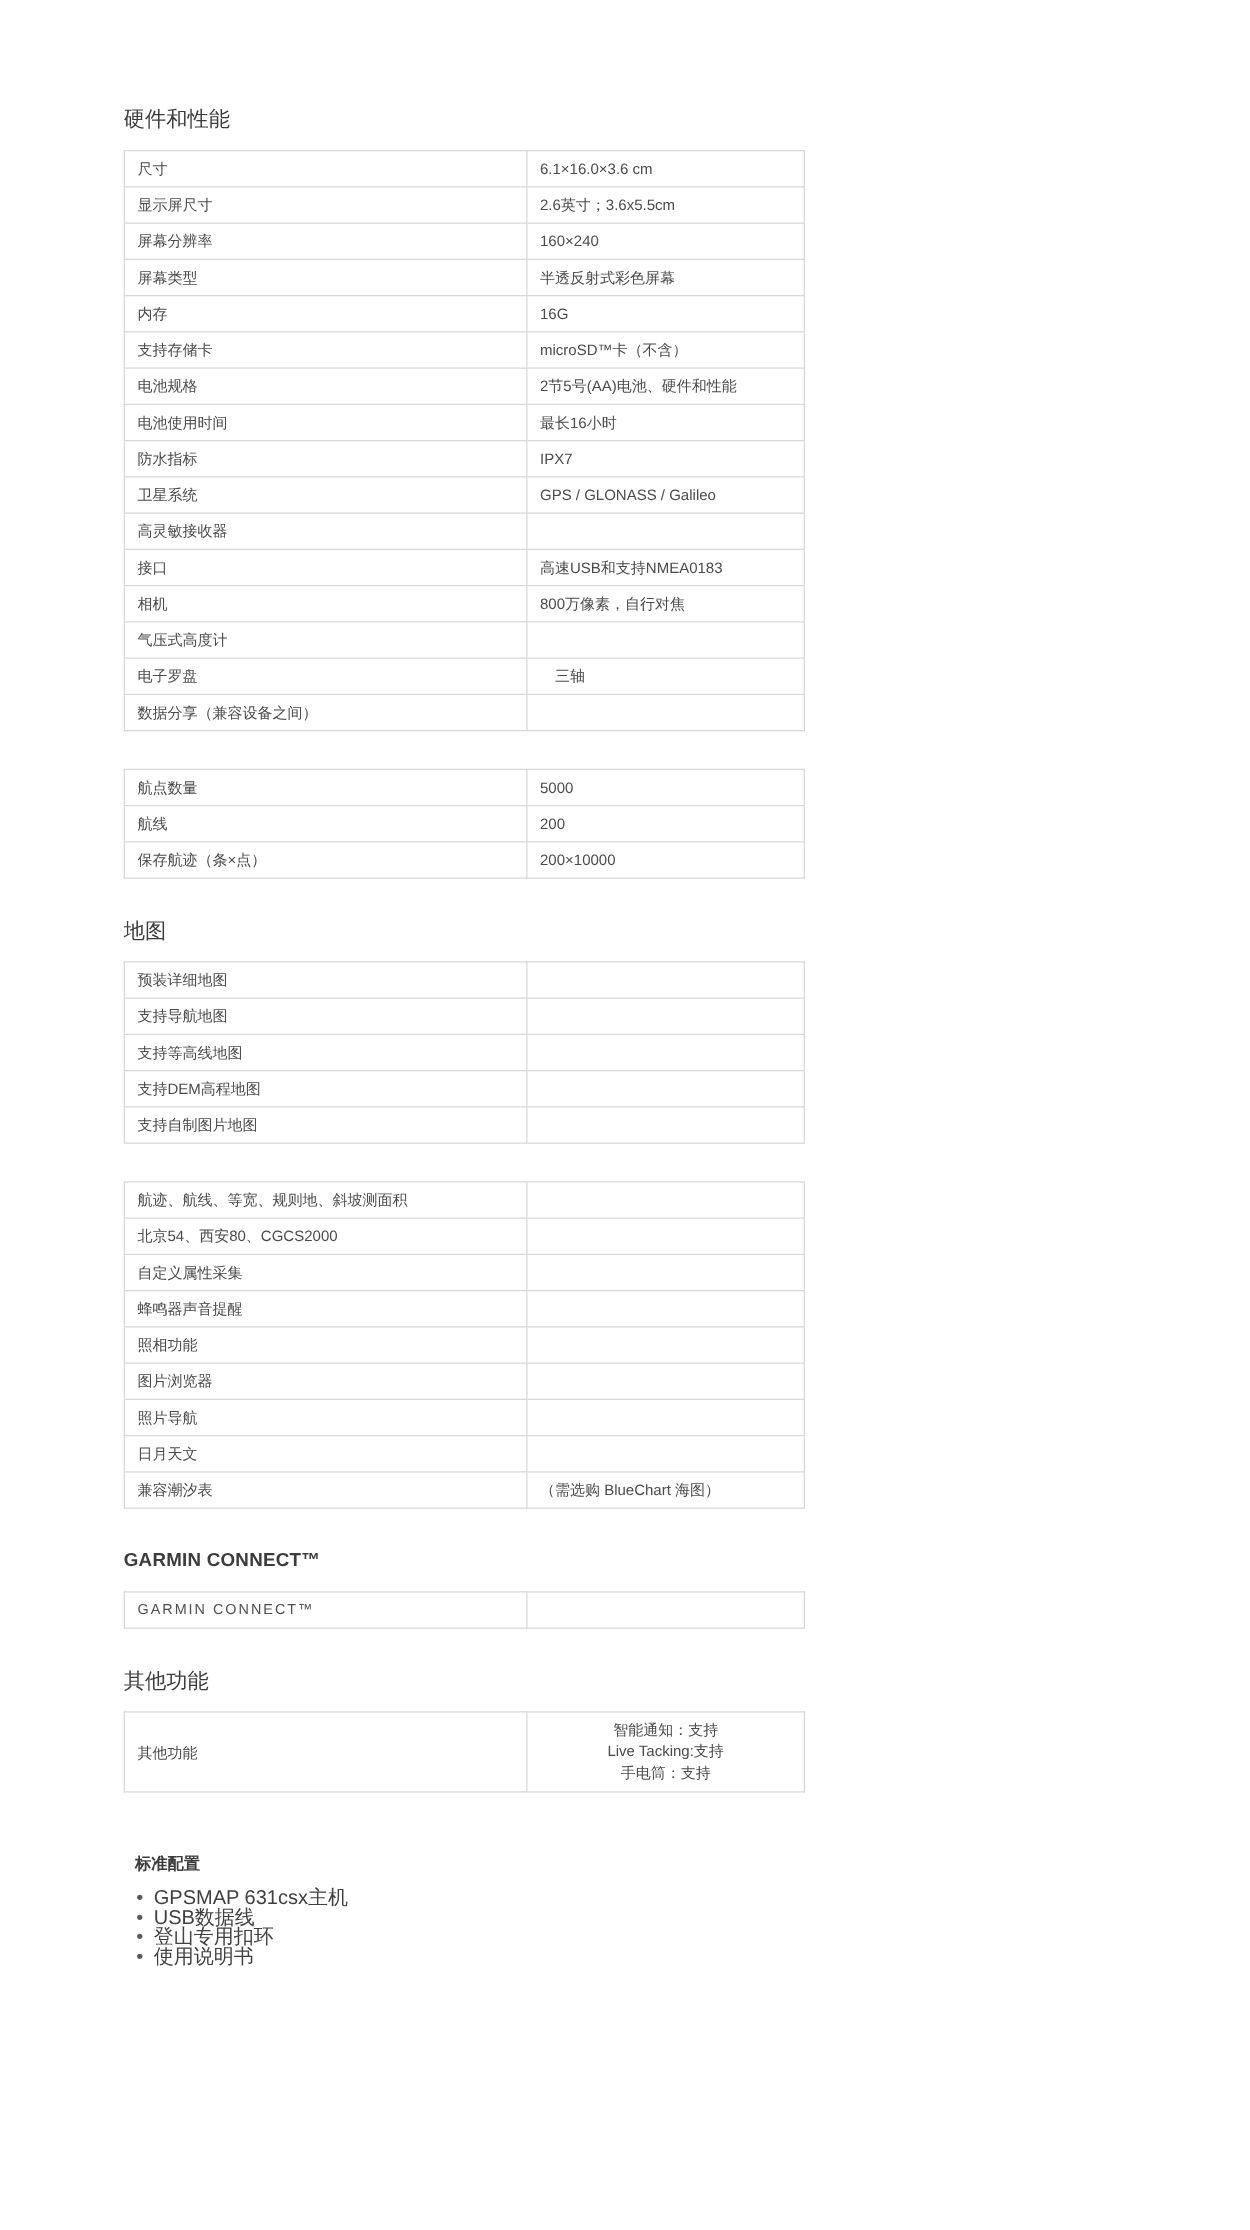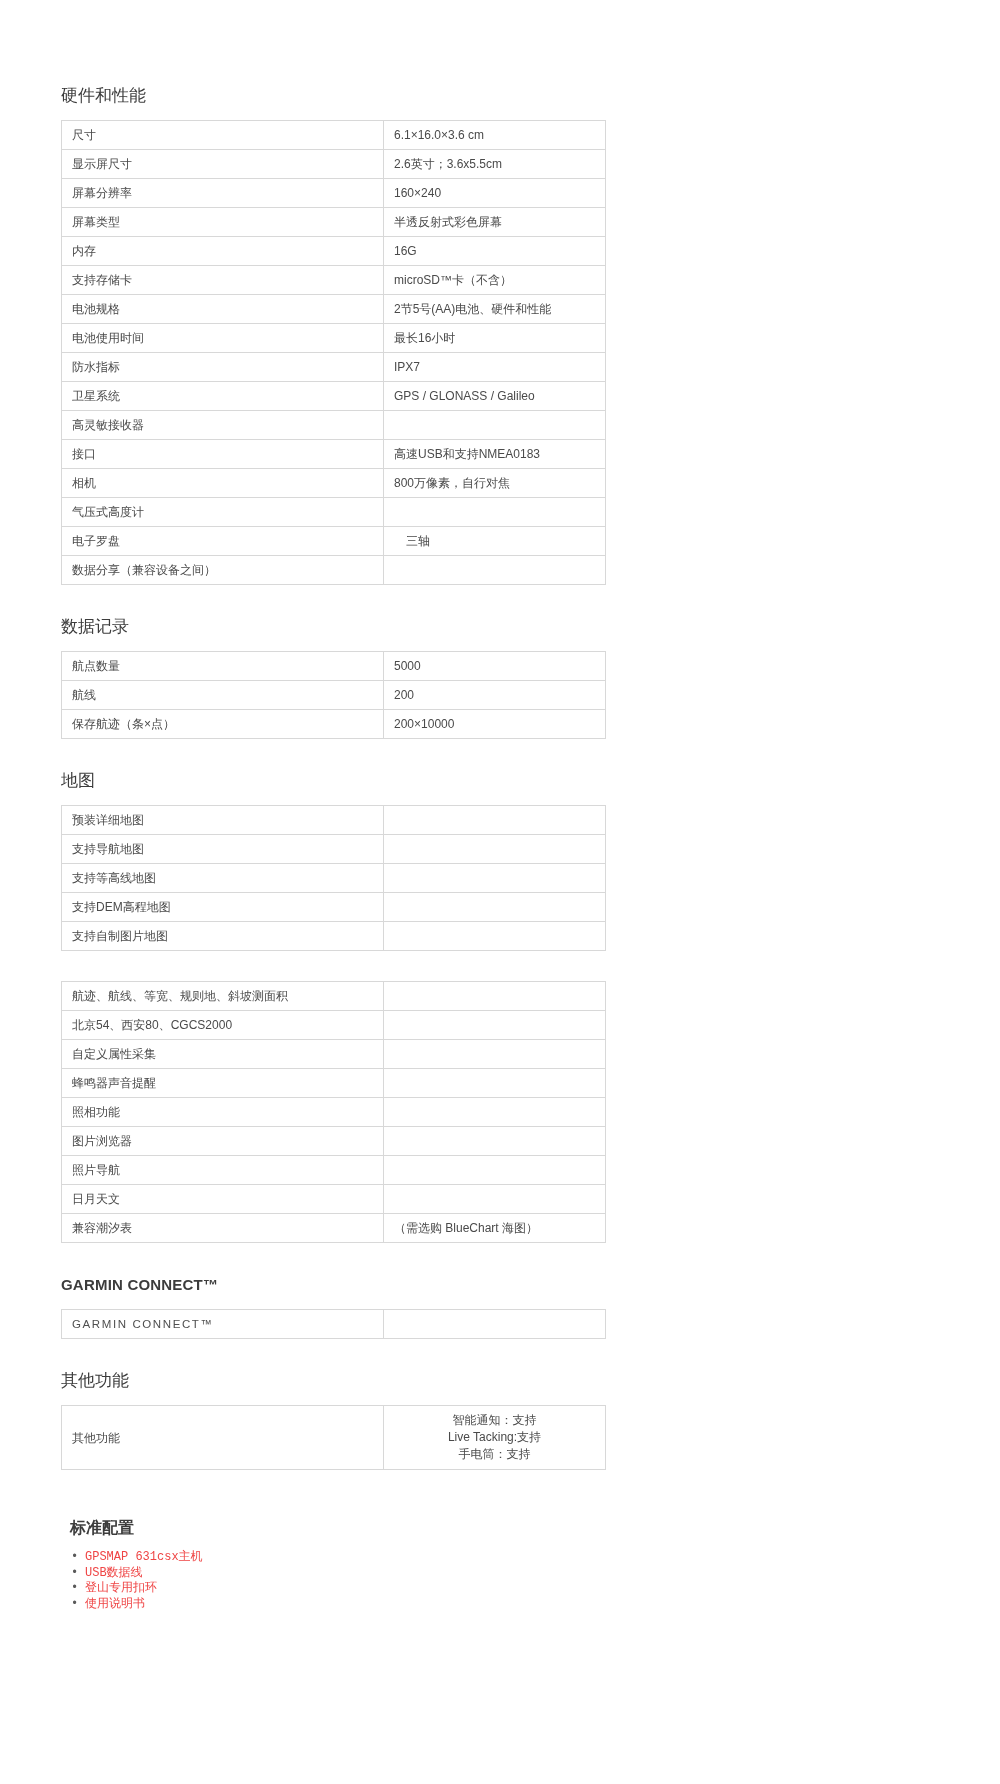--- a/index.html
+++ b/index.html
@@ -4,21 +4,21 @@
 <style>
   * { box-sizing: border-box; margin: 0; padding: 0; }
   html, body { background: #ffffff; }
   body {
     width: 1000px;
     height: 1784px;
     font-family: "Liberation Sans", "DejaVu Sans", sans-serif;
     color: #4a4a4a;
     overflow: hidden;
   }
-  .page { padding: 84px 0 0 61px; }
+  .page { padding: 84px 0 0 99px; }
   .content { width: 545px; }
 
   section.spec-section { margin-bottom: 30px; }
 
   .sec-title {
     font-size: 17px;
     font-weight: 400;
     color: #3c3c3c;
     line-height: 24px;
     margin-bottom: 12px;
@@ -49,33 +49,32 @@
 
   
   table.spec-table.latin-row td.label {
     letter-spacing: 1.6px;
     font-size: 11.5px;
     color: #4f4f4f;
   }
 
   .std-block { margin-top: 48px; padding-left: 9px; }
   .std-title {
-    font-size: 16px;
+    font-size: 13px;
     font-weight: 700;
     color: #3c3c3c;
     margin-bottom: 11px;
   }
   ul.std-list { list-style: none; }
   ul.std-list li {
     position: relative;
     padding-left: 15px;
-    font-size: 12px;
+    font-size: 16px;
     line-height: 15.5px;
-    color: #ef4444;
-    font-family: Liberation Mono, monospace;
+    color: #404040;
   }
   ul.std-list li::before {
     content: "\2022";
     position: absolute;
     left: 1px;
     top: 0;
     color: #5a5a5a;
   }
 </style>
 </head>
@@ -150,21 +149,20 @@
             </tr>
             <tr>
               <td class="label">数据分享（兼容设备之间）</td>
               <td class="value"></td>
             </tr>
           </tbody>
       </table>
     </section>
 
     <section class="spec-section">
-      <h2 class="sec-title">数据记录</h2>
       <table class="spec-table">
         <tbody>
             <tr>
               <td class="label">航点数量</td>
               <td class="value">5000</td>
             </tr>
             <tr>
               <td class="label">航线</td>
               <td class="value">200</td>
             </tr>

